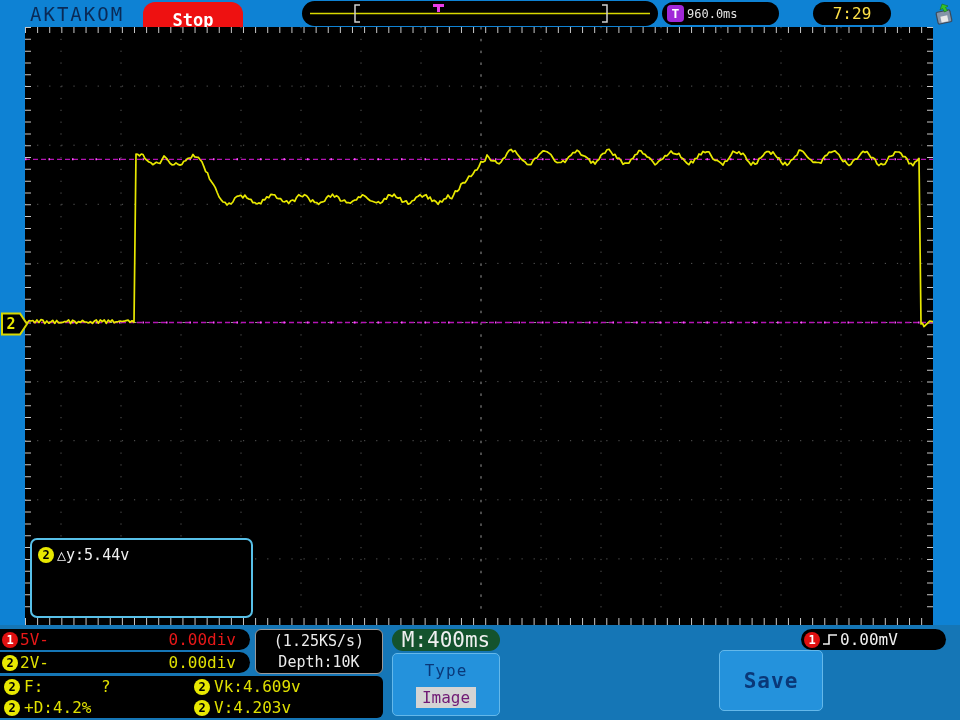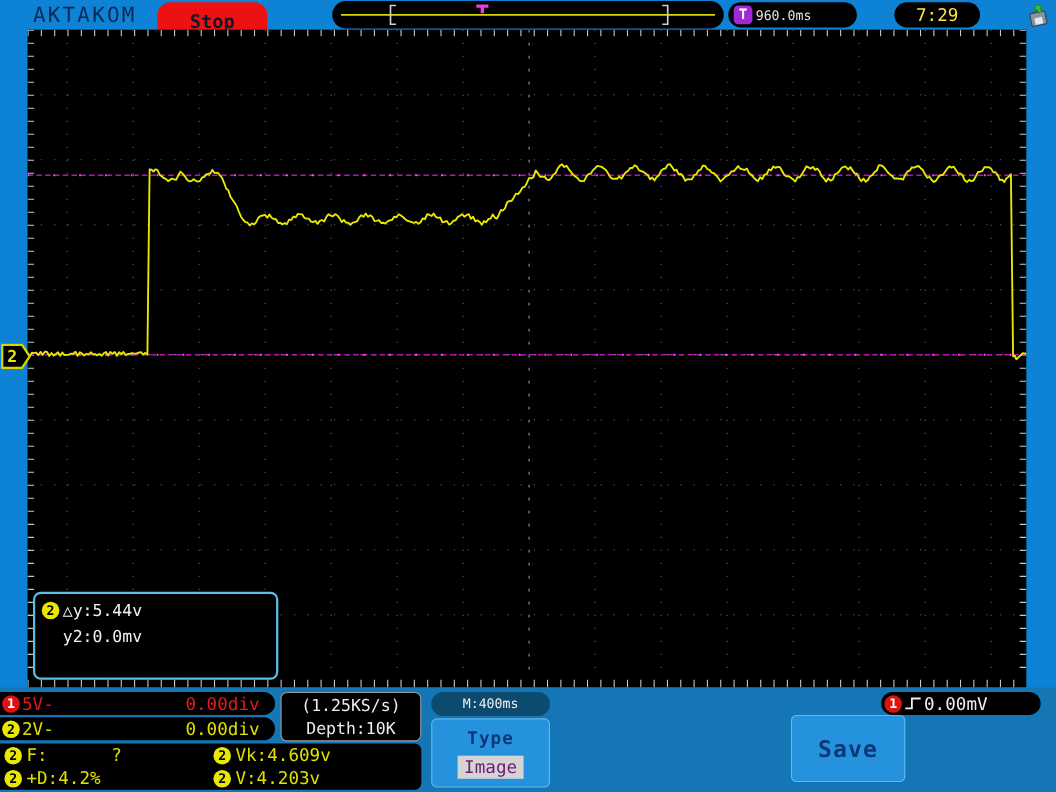--- a/index.html
+++ b/index.html
@@ -2,21 +2,21 @@
 <html><head>
 <meta charset="utf-8">
 <style>
   html,body{margin:0;padding:0;width:960px;height:720px;overflow:hidden}
   body{background:#0e82d4;font-family:"DejaVu Sans Mono","Liberation Mono",monospace;position:relative}
   .abs{position:absolute}
 
   
   #brand{left:30px;top:3px;font-size:19px;font-weight:normal;color:#0a2a56;letter-spacing:2px}
   #stop-pill{left:143px;top:2px;width:100px;height:36px;background:#ee1111;border-radius:12px;
-             display:flex;align-items:center;justify-content:center;font-size:17px;font-weight:bold;color:#0f172a}
+             display:flex;align-items:center;justify-content:center;font-size:17px;font-weight:bold;color:#ffffff}
   #record-bar{left:302px;top:1px;width:356px;height:25px;background:#000;border-radius:13px}
   #trig-time-pill{left:662px;top:2px;width:117px;height:23px;background:#000;border-radius:12px;
              display:flex;align-items:center;gap:3px;padding-left:5px;box-sizing:border-box}
   #t-badge{width:17px;height:17px;background:#a028d8;border-radius:4px;display:flex;align-items:center;
              justify-content:center;color:#fff;font-size:13px;font-weight:bold}
   #trig-time-pill .val{color:#e5e5e5;font-size:12px}
   #clock-pill{left:813px;top:2px;width:78px;height:23px;background:#000;border-radius:12px;
              display:flex;align-items:center;justify-content:center;color:#fde047;font-size:16px}
   #usb-icon{left:932px;top:2px;width:24px;height:24px}
 
@@ -39,26 +39,26 @@
   .ch-row .vdiv{white-space:pre}
   .ch-row .pos{margin-left:auto}
   .red-text{color:#e81818}
   .yel-text{color:#e0e000}
   #acq-block{left:255px;top:629px;width:128px;height:45px;background:#000;border:1px solid #9a9a9a;
           border-radius:6px;box-sizing:border-box;color:#ececec;font-size:15px;
           display:flex;flex-direction:column;justify-content:space-evenly;align-items:center}
   #meas-block{left:0;top:676px;width:383px;height:42px;background:#000;border-radius:0 6px 6px 0;
           display:grid;grid-template-columns:190px 193px;grid-template-rows:21px 21px;align-items:center}
   .meas-cell{display:flex;align-items:center;gap:4px;padding-left:4px;font-size:16px;white-space:pre}
-  #m-pill{left:392px;top:629px;width:108px;height:22px;background:#0c4a6e;border-radius:11px;
-          display:flex;align-items:center;justify-content:center;color:#f0f0f0;font-size:12px}
+  #m-pill{left:392px;top:629px;width:108px;height:22px;background:#14532d;border-radius:11px;
+          display:flex;align-items:center;justify-content:center;color:#f0f0f0;font-size:21px}
   #type-button{left:392px;top:653px;width:108px;height:63px;background:#2492dc;border:1px solid #64b8ea;
           border-radius:5px;box-sizing:border-box;display:flex;flex-direction:column;align-items:center;
           justify-content:space-evenly}
-  #type-button .t-label{color:#0a3878;font-size:16px;font-weight:bold;letter-spacing:1px}
+  #type-button .t-label{color:#0a3878;font-size:16px;font-weight:normal;letter-spacing:1px}
   #image-chip{background:#d4d4d4;color:#701a75;font-size:16px;padding:0 6px;height:21px;
           display:flex;align-items:center}
   #save-button{left:719px;top:650px;width:104px;height:61px;background:#2492dc;border:1px solid #64b8ea;
           border-radius:5px;box-sizing:border-box;display:flex;align-items:center;justify-content:center;
           color:#0a3878;font-size:21px;font-weight:bold;letter-spacing:1px}
   #trig-level-pill{left:801px;top:629px;width:145px;height:21px;background:#000;border-radius:11px;
           display:flex;align-items:center;gap:2px;padding-left:3px;box-sizing:border-box;
           color:#f0f0f0;font-size:16px}
 
   .cnum{display:inline-flex;flex:none;align-items:center;justify-content:center;width:16px;height:16px;
@@ -140,21 +140,20 @@
 <svg class="abs" id="ch2-marker" viewBox="0 0 27 24">
   <polygon points="1,1.5 19,1.5 26,12 19,22.5 1,22.5" fill="#000" stroke="#d8d800" stroke-width="2"></polygon>
   <text x="10" y="17" text-anchor="middle" fill="#e8e800" font-size="15" font-weight="bold" font-family="DejaVu Sans Mono, monospace">2</text>
 </svg>
 
 <div class="abs" id="cursor-box">
   <div class="row">
     <span class="cnum yel">2</span>
     <span>△y:5.44v</span>
   </div>
-  <div class="row indent"><span>y2:0.0mv</span></div>
 </div>
 
 <div class="abs" id="bottom-strip"></div>
 
 <div class="abs ch-row" id="ch1-row">
   <span class="cnum red">1</span>
   <span class="vdiv red-text">5V-</span>
   <span class="pos red-text">0.00div</span>
 </div>
 

